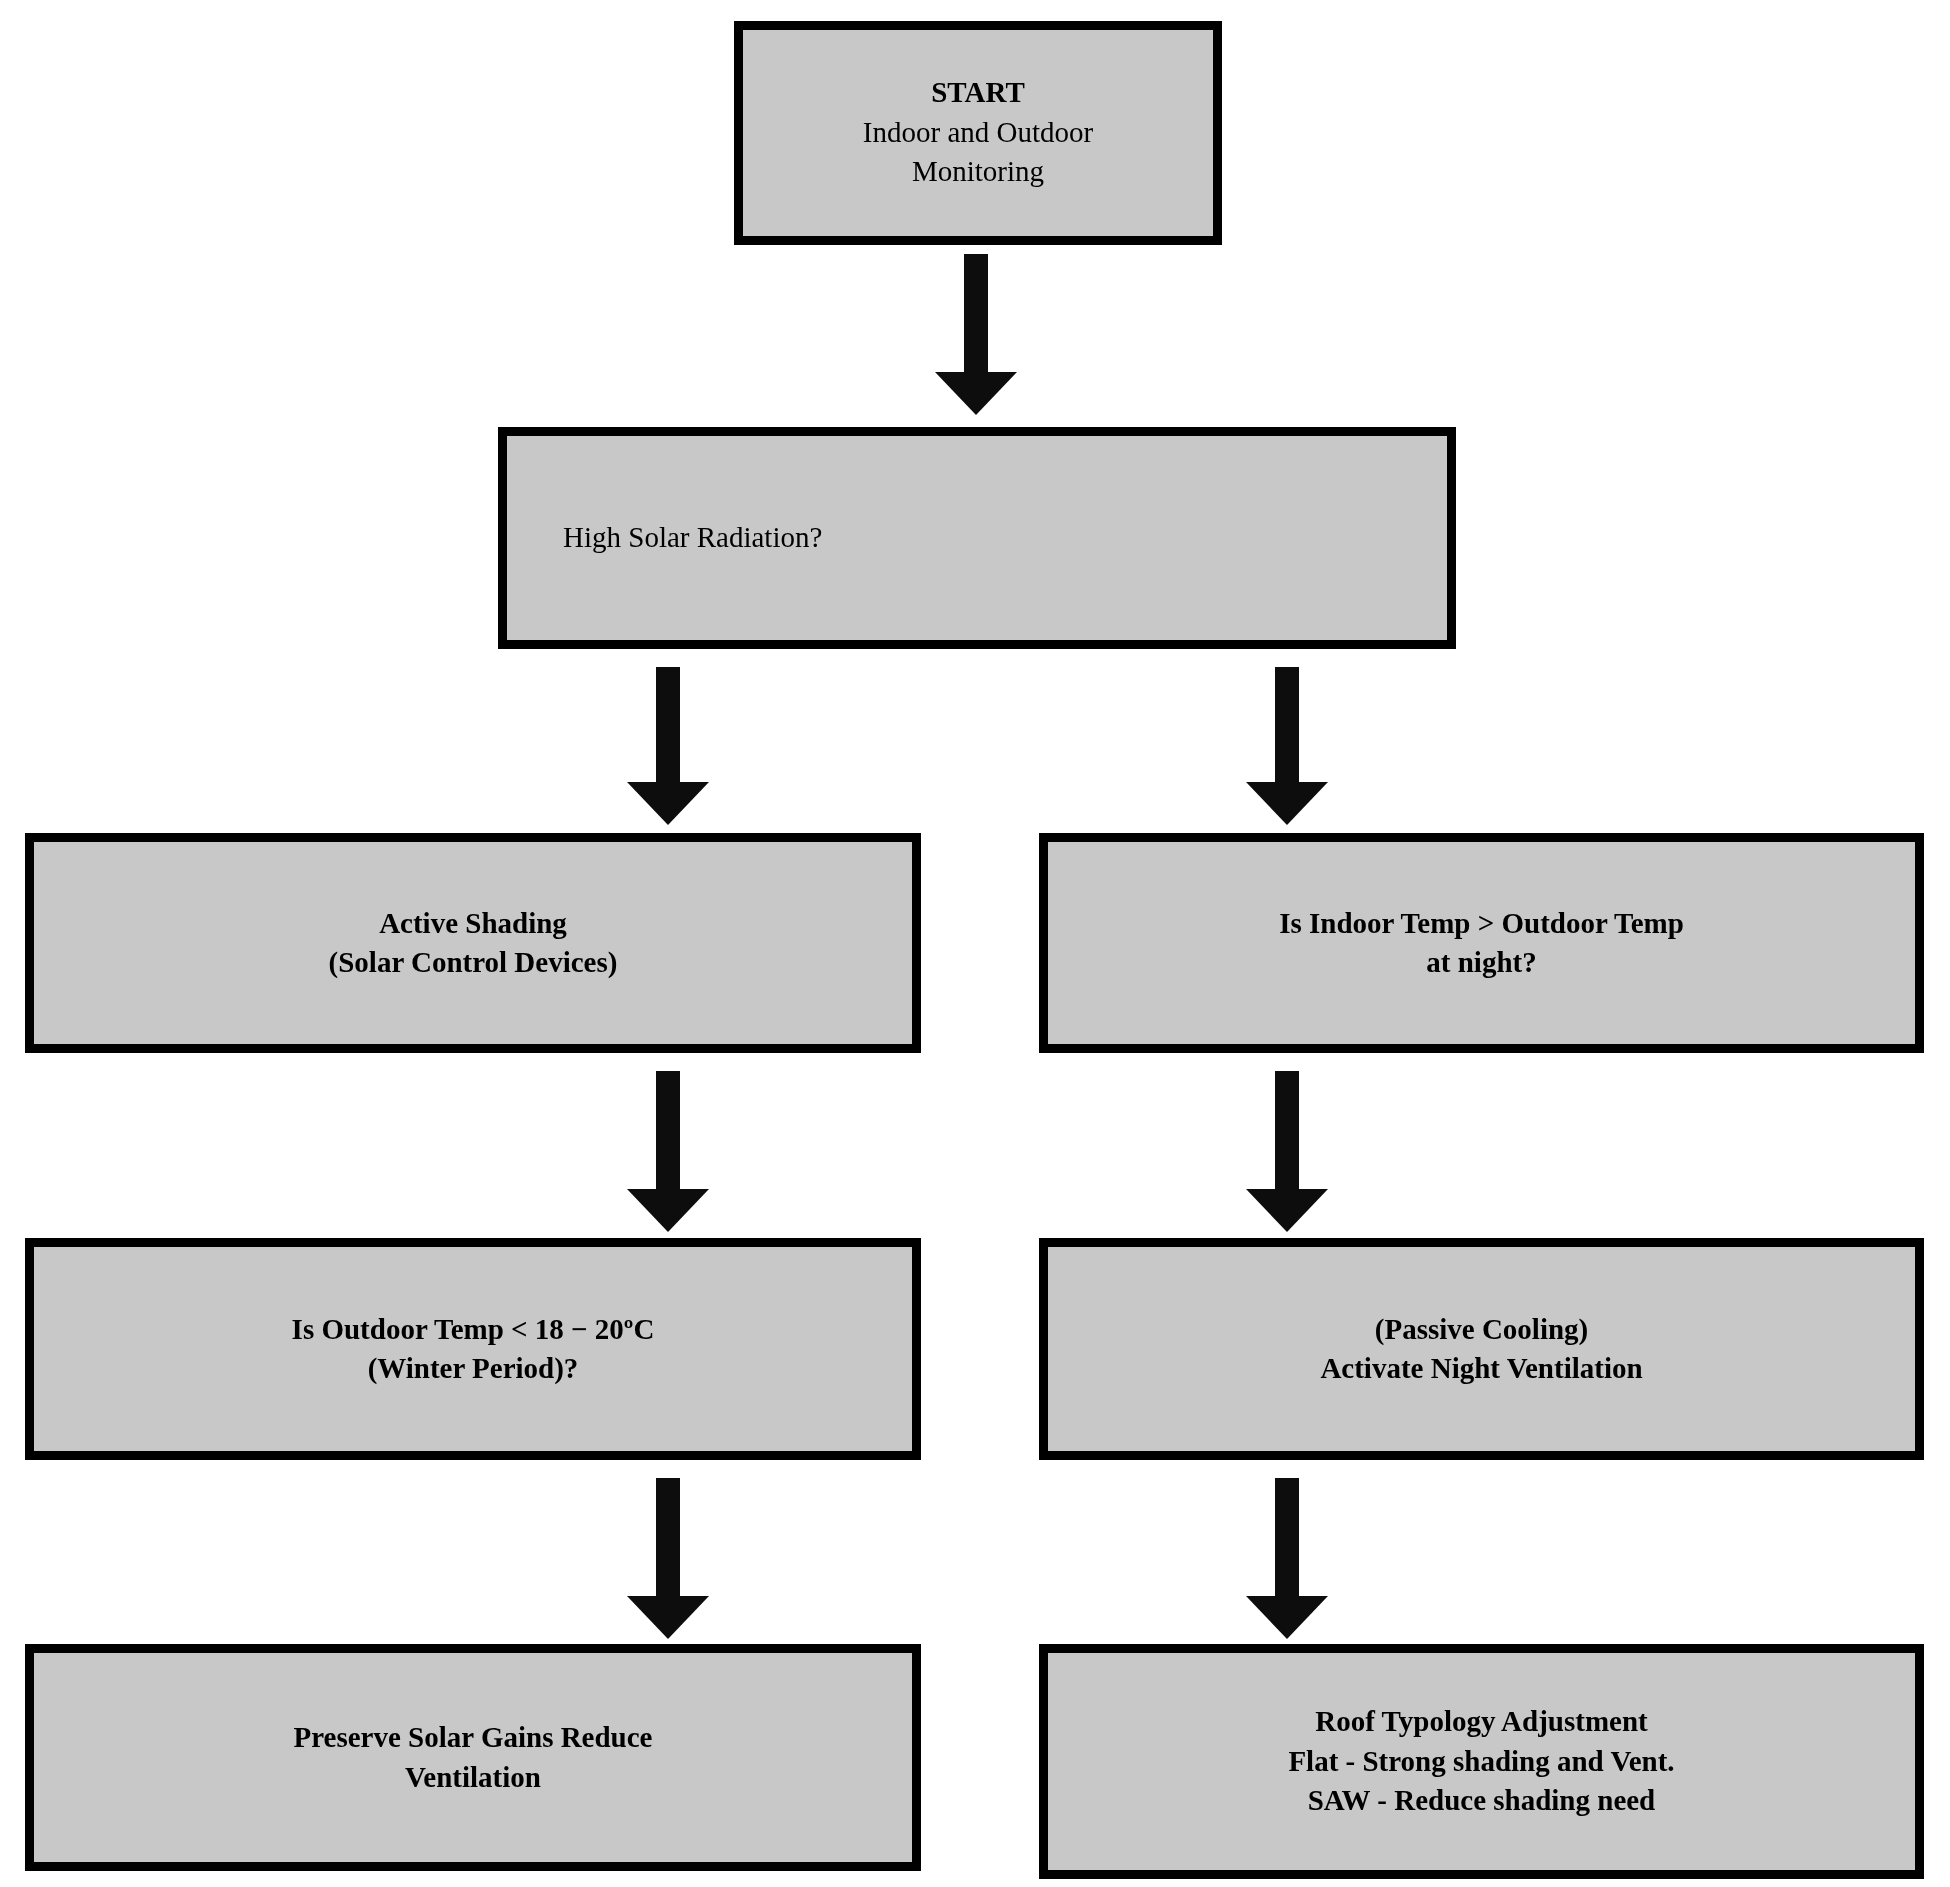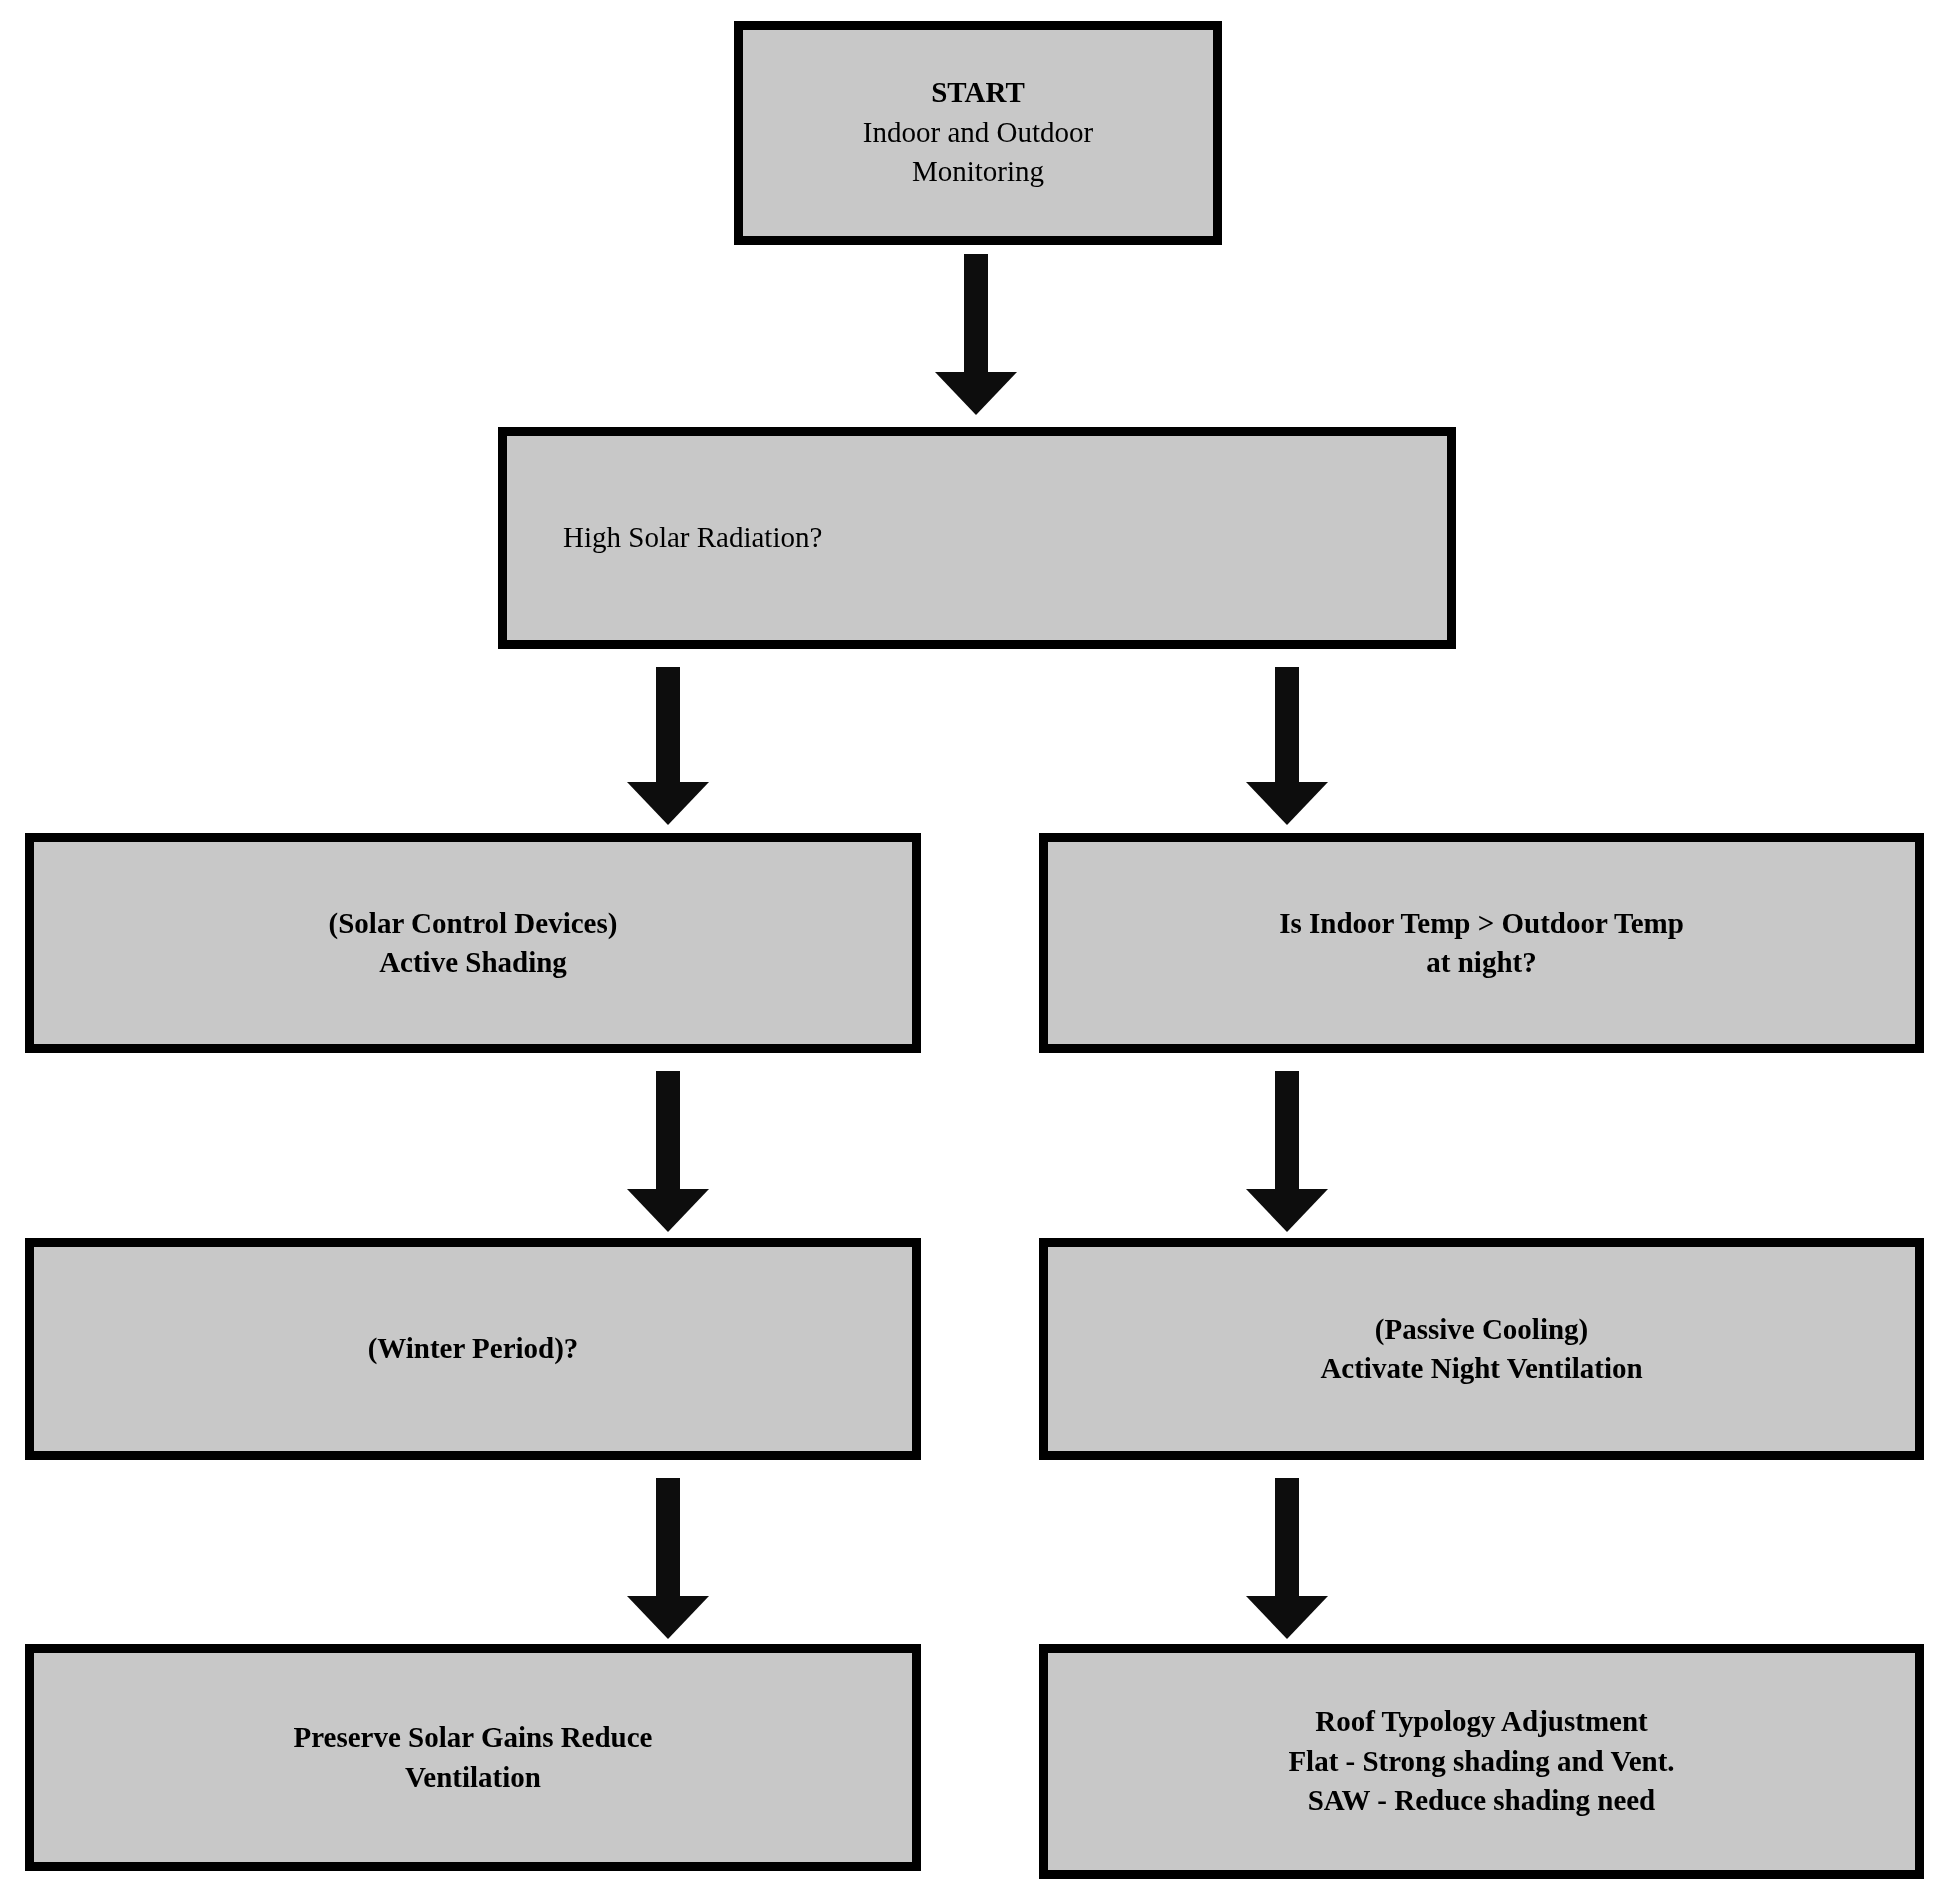--- a/index.html
+++ b/index.html
@@ -92,39 +92,40 @@
   <div class="arrow" style="left:627px; top:667px; height:158px;">
     <div class="shaft"></div>
     <div class="head"></div>
   </div>
   <div class="arrow" style="left:1246px; top:667px; height:158px;">
     <div class="shaft"></div>
     <div class="head"></div>
   </div>
 
   <div class="node bold" style="left:25px; top:833px; width:896px; height:220px;">
+    <span class="line">Active Shading</span>
     <span class="line">(Solar Control Devices)</span>
-    <span class="line">Active Shading</span>
   </div>
 
   <div class="node bold" style="left:1039px; top:833px; width:885px; height:220px;">
     <span class="line">Is Indoor Temp &gt; Outdoor Temp</span>
     <span class="line">at night?</span>
   </div>
 
   <div class="arrow" style="left:627px; top:1071px; height:161px;">
     <div class="shaft"></div>
     <div class="head"></div>
   </div>
   <div class="arrow" style="left:1246px; top:1071px; height:161px;">
     <div class="shaft"></div>
     <div class="head"></div>
   </div>
 
   <div class="node bold" style="left:25px; top:1238px; width:896px; height:222px;">
+    <span class="line">Is Outdoor Temp &lt; 18 − 20ºC</span>
     <span class="line">(Winter Period)?</span>
   </div>
 
   <div class="node bold" style="left:1039px; top:1238px; width:885px; height:222px;">
     <span class="line">(Passive Cooling)</span>
     <span class="line">Activate Night Ventilation</span>
   </div>
 
   <div class="arrow" style="left:627px; top:1478px; height:161px;">
     <div class="shaft"></div>

